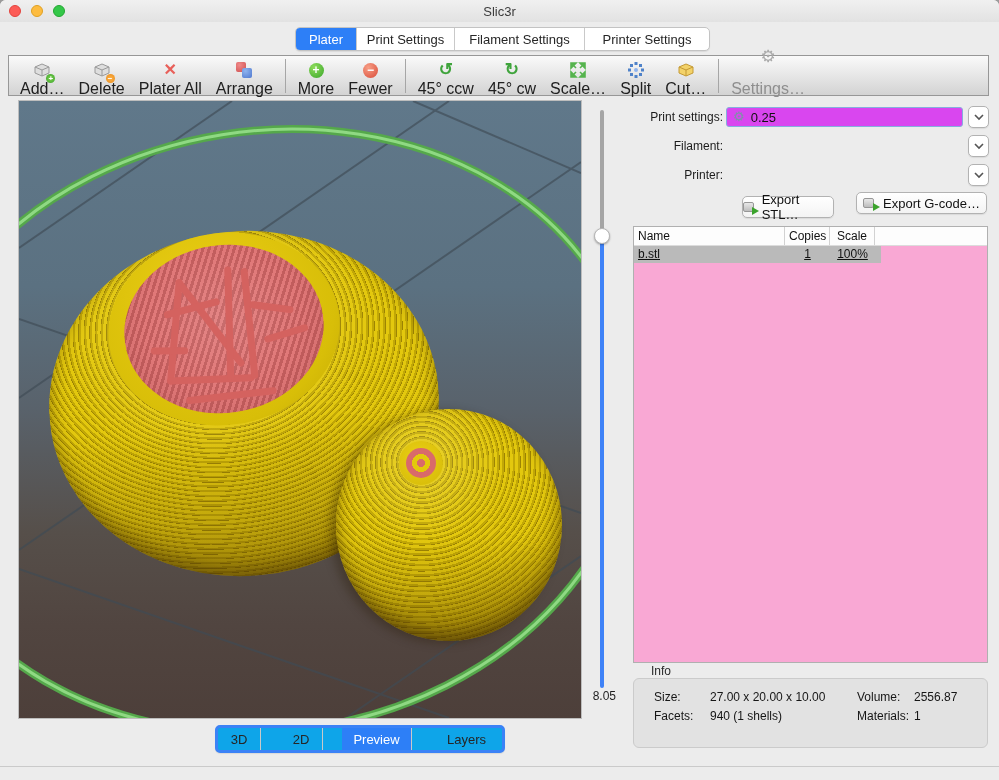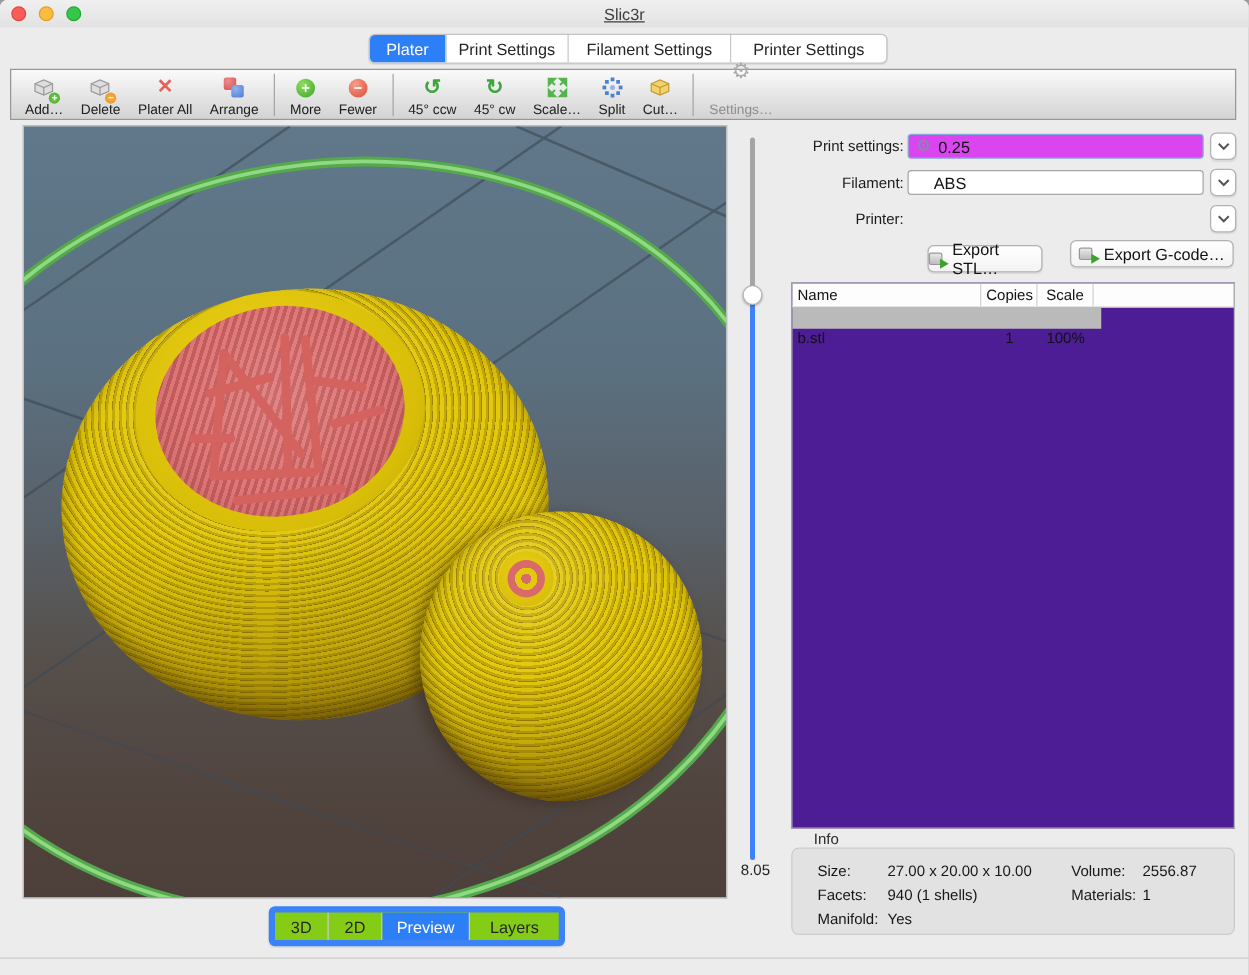--- a/index.html
+++ b/index.html
@@ -2,42 +2,42 @@
 <html><head>
 <meta charset="utf-8">
 <style>
   html,body{margin:0;padding:0;background:#9a9a9a;}
   body{width:999px;height:780px;overflow:hidden;font-family:"Liberation Sans",sans-serif;
        -webkit-font-smoothing:antialiased;}
   .window{position:absolute;inset:0;background:#ececec;border-radius:6px 6px 0 0;overflow:hidden;}
   
   .titlebar{position:absolute;left:0;top:0;width:999px;height:22px;
             background:linear-gradient(#f0f0f0,#e2e2e2);}
-  .title{position:absolute;left:0;right:0;top:4px;text-align:center;font-size:13px;color:#3c3c3c;text-decoration:underline;}
+  .title{position:absolute;left:0;right:0;top:4px;text-align:center;font-size:13px;color:#3c3c3c;}
   .tl{position:absolute;top:5px;width:12px;height:12px;border-radius:50%;box-sizing:border-box;}
   .tl.red{left:9px;background:#fc5c57;border:1px solid #e2443e;}
   .tl.yellow{left:31px;background:#fdbc40;border:1px solid #dfa023;}
   .tl.green{left:53px;background:#34c749;border:1px solid #24a732;}
   
   .tabbar{position:absolute;left:295px;top:27px;height:22px;display:flex;
           background:#fff;border:1px solid #c3c3c3;border-radius:5px;overflow:hidden;
           box-shadow:0 1px 1px rgba(0,0,0,.08);}
   .tab{display:flex;align-items:center;justify-content:center;font-size:13px;color:#262626;
        border-right:1px solid #c9c9c9;cursor:default;}
   .tab:last-child{border-right:none;}
   .tab.sel{background:#2d7ff7;color:#fff;}
   .tab.w1{width:60px}.tab.w2{width:97px}.tab.w3{width:129px}.tab.w4{width:124px}
   
   .toolbar{position:absolute;left:8px;top:55px;width:981px;height:41px;box-sizing:border-box;
            border:1px solid #979797;background:linear-gradient(#fafafa,#d3d3d3);
            display:flex;align-items:center;padding:0 4px;}
   .titem{display:flex;flex-direction:column;align-items:center;justify-content:flex-end;
          height:38px;padding:0 7px;cursor:default;}
   .ticon{height:23px;display:flex;align-items:center;justify-content:center;position:relative;}
-  .tlabel{font-size:11px;color:#202020;line-height:13px;white-space:nowrap;}
+  .tlabel{font-size:16px;color:#202020;line-height:13px;white-space:nowrap;}
   .titem.disabled .tlabel{color:#8e8e8e;margin-top:16px;}
   .tsep{width:1px;height:34px;background:#a6a6a6;margin:0 5px;}
   .badge{position:absolute;right:-3px;bottom:-1px;width:9px;height:9px;border-radius:50%;
          color:#fff;font-size:8px;line-height:9px;text-align:center;font-weight:bold;}
   .badge.green{background:radial-gradient(#7ed24f,#3ba32c);}
   .badge.orange{background:radial-gradient(#ffb347,#e78b1e);}
   .xicon{font-size:16px;font-weight:bold;color:#e8605a;line-height:16px;}
   .xicon::before{content:"✕";}
   .circle-ic{width:15px;height:15px;border-radius:50%;color:#fff;font-weight:bold;font-size:12px;
              line-height:14px;text-align:center;}
@@ -86,23 +86,23 @@
     background:radial-gradient(circle,#d96a6a 0 4px,#e3c90b 4px 9px,#d96a6a 9px 15px);}
   
   .slider-track{position:absolute;left:600px;top:110px;width:4px;height:578px;border-radius:2px;
                 background:linear-gradient(#a5a5a5 0 126px,#3f82f7 126px 100%);}
   .slider-thumb{position:absolute;left:594px;top:228px;width:16px;height:16px;border-radius:50%;
                 background:#fff;border:1px solid #b5b5b5;box-sizing:border-box;
                 box-shadow:0 1px 2px rgba(0,0,0,.3);}
   .slider-value{position:absolute;left:580px;top:689px;width:36px;text-align:right;
                 font-size:12px;color:#1f1f1f;}
   
-  .viewmodes{position:absolute;left:215px;top:725px;height:22px;display:flex;background:#84cc16;
-             border:5px solid #3b82f6;border-radius:5px;overflow:hidden;
-             box-shadow:0 1px 1px rgba(0,0,0,.08);}
+  .viewmodes{position:absolute;left:215px;top:725px;height:22px;display:flex;background:#0ea5e9;
+             border:3px solid #3b82f6;border-radius:5px;overflow:hidden;
+             box-shadow:0 1px 1px rgba(0,0,0,.08);gap:19px;}
   .vm{display:flex;align-items:center;justify-content:center;font-size:13px;color:#262626;
       border-right:1px solid #c9c9c9;}
   .vm:last-child{border-right:none;}
   .vm.sel{background:#2d7ff7;color:#fff;}
   .vm.v1{width:42px}.vm.v2{width:42px}.vm.v3{width:69px}.vm.v4{width:71px}
   
   .plabel{position:absolute;width:105px;text-align:right;font-size:12px;color:#1c1c1c;left:618px;}
   .combo{position:absolute;left:726px;width:237px;height:20px;box-sizing:border-box;
          border:1px solid #a6a6a6;border-radius:3px;background:#fff;display:flex;
          align-items:center;padding:0 6px;font-size:13px;color:#111;}
@@ -116,26 +116,26 @@
   .btn{position:absolute;height:22px;box-sizing:border-box;border:1px solid #b2b2b2;border-radius:5px;
        background:linear-gradient(#ffffff,#f3f3f3);display:flex;align-items:center;justify-content:center;
        font-size:13px;color:#111;gap:5px;box-shadow:0 1px 1px rgba(0,0,0,.08);}
   .exp-ic{position:relative;width:15px;height:13px;}
   .exp-ic .box{position:absolute;left:0;top:1px;width:11px;height:10px;border-radius:2px;
                background:linear-gradient(#e8e8e8,#bdbdbd);border:1px solid #979797;box-sizing:border-box;}
   .exp-ic .garrow{position:absolute;right:-2px;bottom:-1px;width:0;height:0;
                   border-left:7px solid #3ba32c;border-top:4px solid transparent;border-bottom:4px solid transparent;}
   
   .objtable{position:absolute;left:633px;top:226px;width:355px;height:437px;box-sizing:border-box;
-            background:#4c1d95;border:1px solid #b0b0b0;font-size:12px;color:#111;}
+            background:#f9a8d4;border:1px solid #b0b0b0;font-size:12px;color:#111;}
   .thead{display:flex;height:18px;line-height:18px;border-bottom:1px solid #dcdcdc;background:#fdfdfd;}
   .th{box-sizing:border-box;border-right:1px solid #d2d2d2;padding:0 4px;white-space:nowrap;}
   .th.c1{width:151px;}.th.c2{width:45px;text-align:center;}.th.c3{width:45px;text-align:center;}
   .trow{display:flex;height:17px;line-height:17px;background:#bababa;width:247px;}
-  .td{box-sizing:border-box;padding:16px 4px;white-space:nowrap;}
+  .td{box-sizing:border-box;padding:0 4px;white-space:nowrap;text-decoration:underline;}
   .td.c1{width:151px;}.td.c2{width:45px;text-align:center;}.td.c3{width:45px;text-align:center;}
   
   .info-title{position:absolute;left:651px;top:664px;font-size:12px;color:#2a2a2a;}
   .infobox{position:absolute;left:633px;top:678px;width:355px;height:70px;box-sizing:border-box;
            background:#e2e2e2;border:1px solid #cbcbcb;border-radius:6px;font-size:12px;color:#161616;}
   .irow{position:absolute;left:0;width:100%;height:14px;line-height:14px;}
   .il1{position:absolute;left:20px;}  .iv1{position:absolute;left:76px;}
   .il2{position:absolute;left:223px;} .iv2{position:absolute;left:280px;}
   .bottom-line{position:absolute;left:0;top:766px;width:999px;height:1px;background:#cacaca;}
   
@@ -326,24 +326,20 @@
       </span>
     <span>0.25</span>
   </div>
   <div class="chev" style="top:106px">
     <svg width="12" height="8" viewBox="0 0 12 8">
         <polyline points="2,2 6,6 10,2" fill="none" stroke="#555" stroke-width="1.6"></polyline>
       </svg>
   </div>
 
   <div class="plabel" style="top:139px">Filament:</div>
-  <div class="combo" style="top:136px">
-    <span style="width:14px"></span>
-    <span>ABS</span>
-  </div>
   <div class="chev" style="top:135px">
     <svg width="12" height="8" viewBox="0 0 12 8">
         <polyline points="2,2 6,6 10,2" fill="none" stroke="#555" stroke-width="1.6"></polyline>
       </svg>
   </div>
 
   <div class="plabel" style="top:168px">Printer:</div>
   <div class="chev" style="top:164px">
     <svg width="12" height="8" viewBox="0 0 12 8">
         <polyline points="2,2 6,6 10,2" fill="none" stroke="#555" stroke-width="1.6"></polyline>
@@ -385,20 +381,16 @@
       <span class="iv1">27.00 x 20.00 x 10.00</span>
       <span class="il2">Volume:</span>
       <span class="iv2">2556.87</span>
     </div>
     <div class="irow" style="top:30px">
       <span class="il1">Facets:</span>
       <span class="iv1">940 (1 shells)</span>
       <span class="il2">Materials:</span>
       <span class="iv2">1</span>
     </div>
-    <div class="irow" style="top:49px">
-      <span class="il1">Manifold:</span>
-      <span class="iv1">Yes</span>
-    </div>
   </div>
 
   <div class="bottom-line"></div>
 </div>
 
 </body></html>

